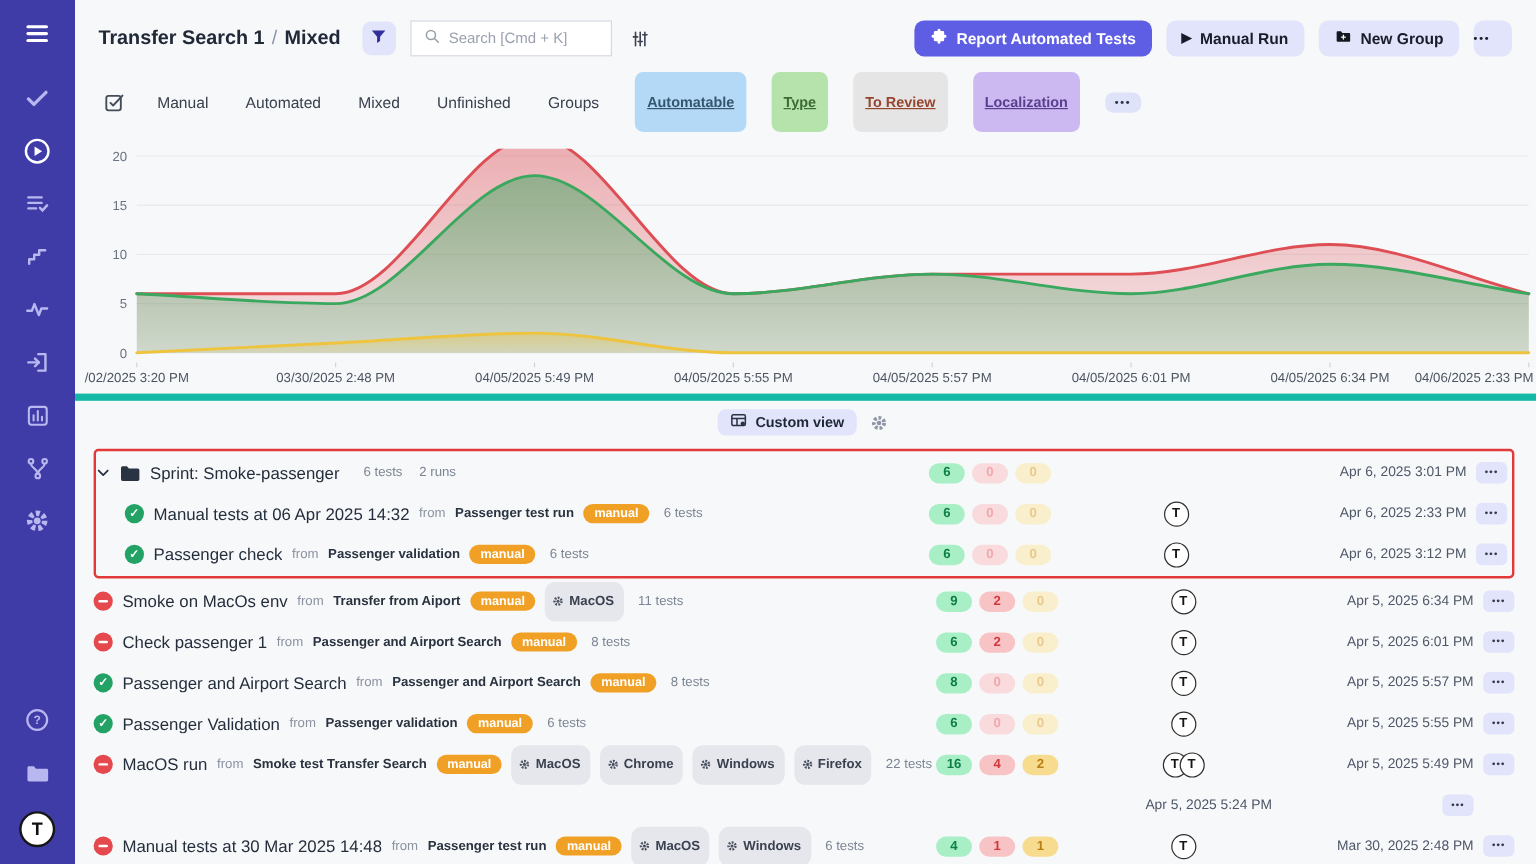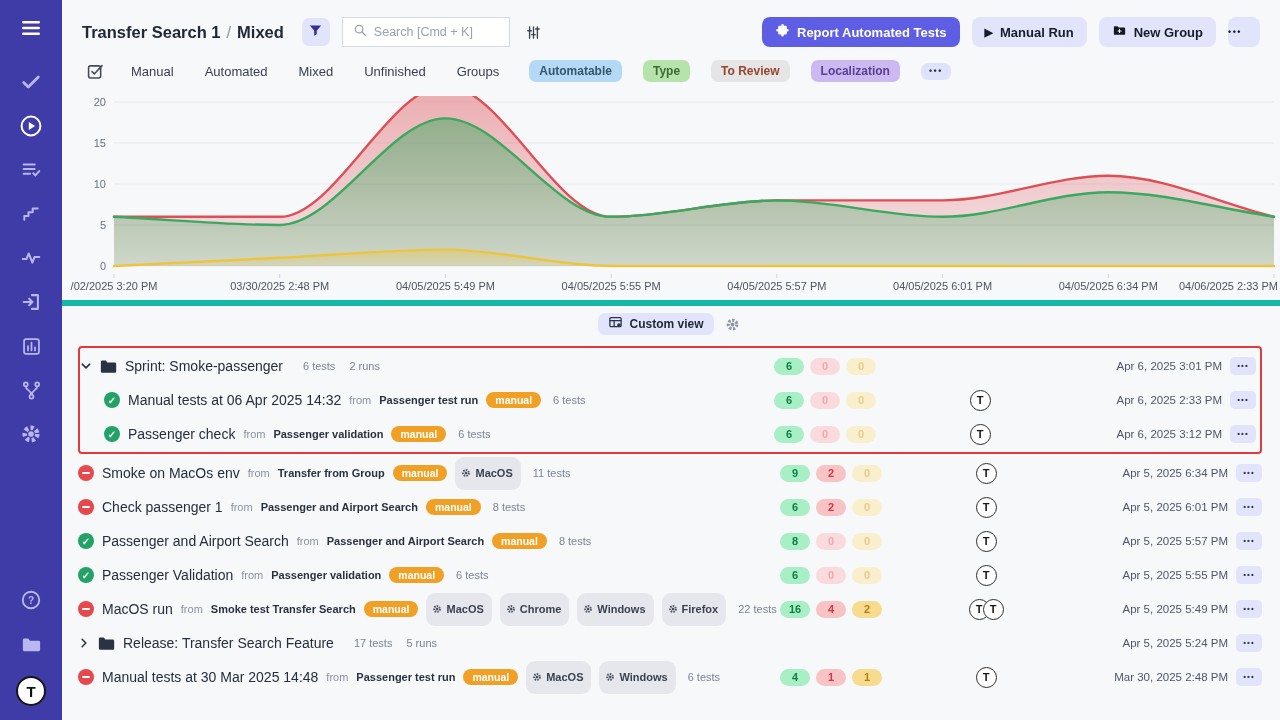--- a/index.html
+++ b/index.html
@@ -36,21 +36,21 @@
   .btn-light { background:#e2e4fb; color:#171d28; }
   .btn-sq { width:32px; padding:0; }
   .dots { font-size:9px; letter-spacing:1.5px; font-weight:700; line-height:1; }
 
   
   .filterbar { display:flex; align-items:center; padding:4px 20px 12px 24px; }
   .selall { margin-right:26px; display:flex; }
   .tabs { display:flex; gap:31px; align-items:center;}
   .tab { font-size:13px; color:#39414e; font-weight:500; cursor:pointer; background:none; border:none; font-family:inherit;}
   .tags { display:flex; gap:21px; margin-left:30px; align-items:center; }
-  .tag { font-size:12px; font-weight:600; padding:4px 10px; border-radius:7px; cursor:pointer; border:none; font-family:inherit;}
+  .tag { font-size:12px; font-weight:600; padding:18px 10px; border-radius:7px; cursor:pointer; border:none; font-family:inherit;text-decoration:underline;}
   .more-pill { background:#dfe3fa; border:none; border-radius:7px; padding:4px 8px; color:#2c3442; cursor:pointer;}
 
   
   .chart-wrap { padding:2px 8px 0 8px; }
   .chart-wrap svg { display:block; }
 
   
   .list-toolbar { border-top:6px solid #14b8a6; margin-top:6px; display:flex; justify-content:center;
                   align-items:center; gap:8px; padding:7px 18px 5px; }
   .custom-view { height:22px; background:#e2e4fb; border:none; border-radius:7px; display:flex; align-items:center;
@@ -431,21 +431,21 @@
               <span class="dots">•••</span>
             </button>
           </div>
         </div>
       </div>
       <div class="run-row">
         <div class="cell-content">
           <span class="st fail"></span>
           <span class="row-title">Smoke on MacOs env</span>
           <span class="from-lbl">from</span>
-          <span class="from-src">Transfer from Group</span>
+          <span class="from-src">Transfer from Aiport</span>
           <span class="badge-manual">manual</span>
           <span class="env-chip">
             <svg viewBox="0 0 14 14" width="10" height="10">
               <circle cx="7" cy="7" r="4" fill="none" stroke="#4a5160" stroke-width="2.9" stroke-dasharray="2.1 1.5"></circle>
               <circle cx="7" cy="7" r="1.8" fill="#4a5160"></circle>
             </svg>
             <span>MacOS</span>
           </span>
           <span class="tests-meta">11 tests</span>
         </div>
@@ -583,37 +583,20 @@
           <span class="avatar">T</span>
         </div>
         <div class="date-cell">Apr 5, 2025 5:49 PM</div>
         <div class="menu-cell">
           <button class="menu-btn">
             <span class="dots">•••</span>
           </button>
         </div>
       </div>
       <div class="run-row group-row">
-        <div class="cell-content">
-          <span class="chev collapsed">
-            <svg viewBox="0 0 16 16" width="12" height="12">
-              <path d="M3 5.5l5 5 5-5" fill="none" stroke="#273040" stroke-width="2" stroke-linecap="round" stroke-linejoin="round"></path>
-            </svg>
-          </span>
-          <span class="fold">
-            <svg viewBox="0 0 20 17" width="17" height="15">
-              <path d="M1 3c0-.9.7-1.6 1.6-1.6h4.2l1.9 2.3h8.7c.9 0 1.6.7 1.6 1.6v9c0 .9-.7 1.6-1.6 1.6H2.6A1.6 1.6 0 0 1 1 14.3z" fill="#2a3342"></path>
-            </svg>
-          </span>
-          <span class="row-title">Release: Transfer Search Feature</span>
-          <span class="grp-meta">
-            <span class="tests-meta">17 tests</span>
-            <span class="tests-meta">5 runs</span>
-          </span>
-        </div>
         <div class="stats"></div>
         <div class="avatar-cell"></div>
         <div class="date-cell">Apr 5, 2025 5:24 PM</div>
         <div class="menu-cell">
           <button class="menu-btn">
             <span class="dots">•••</span>
           </button>
         </div>
       </div>
       <div class="run-row">

